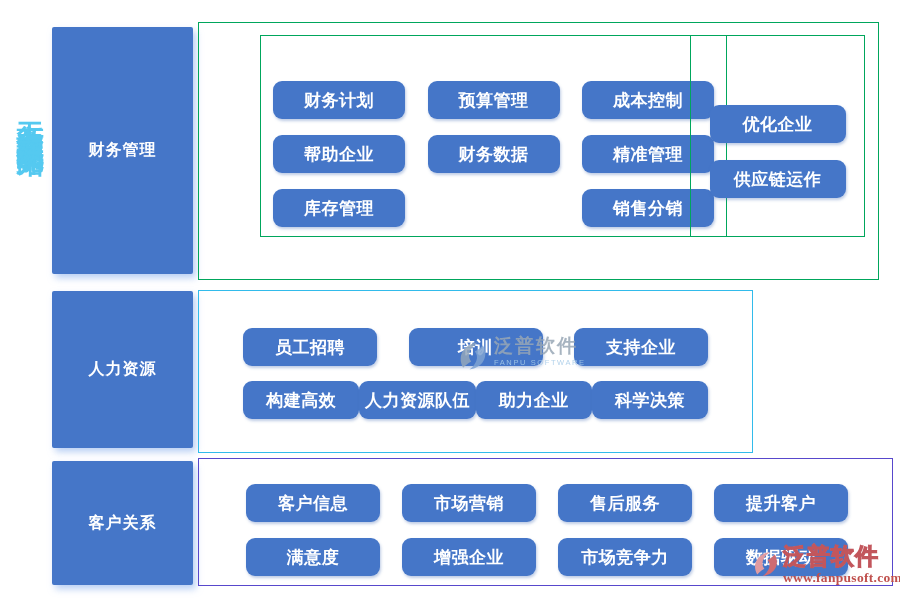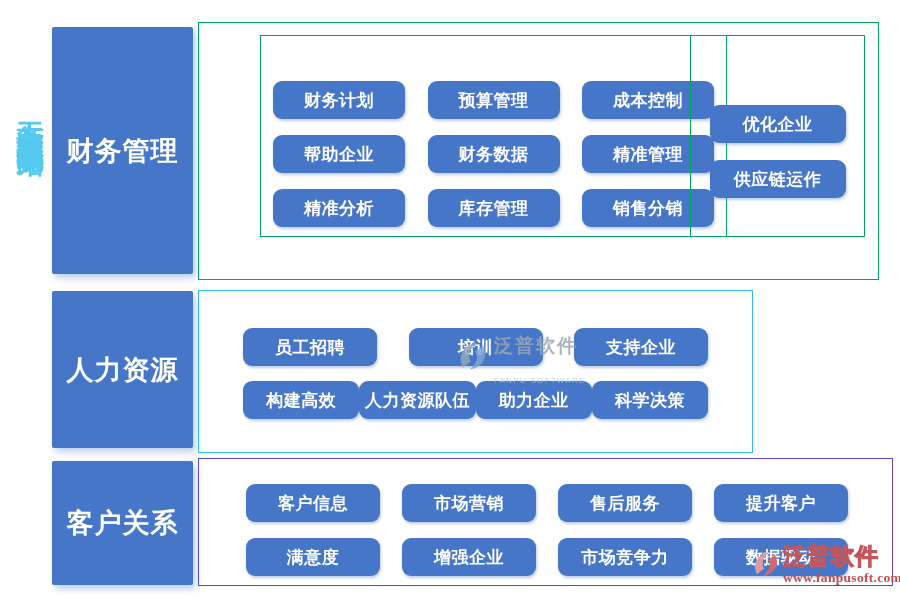--- a/index.html
+++ b/index.html
@@ -10,21 +10,21 @@
   
   .v-title{
     position:absolute;left:16px;top:100px;height:440px;
     writing-mode:vertical-rl;text-orientation:upright;
     color:#55C9F0;font-size:27px;font-weight:700;letter-spacing:2px;line-height:1.05;
   }
 
   
   .sec-header{
     position:absolute;left:52px;width:141px;background:#4576C8;
-    color:#fff;font-size:27px;font-weight:700;letter-spacing:1px;
+    color:#fff;font-size:16px;font-weight:700;letter-spacing:1px;
     display:flex;align-items:center;justify-content:center;
     border-radius:2px;box-shadow:3px 4px 7px rgba(130,170,235,.55);font-family:Liberation Serif, serif;
   }
   .sec-header.s1{top:27px;height:247px;}
   .sec-header.s2{top:291px;height:157px;}
   .sec-header.s3{top:461px;height:124px;}
 
   
   .bbox{position:absolute;background:transparent;box-sizing:border-box;}
   .g-outer{left:198px;top:22px;width:681px;height:258px;border:1.5px solid #00A65C;}
@@ -48,21 +48,21 @@
   }
   .c-box .chip,.p-box .chip{width:134px;}
   .g-innerB .chip{width:136px;}
 
   
   .wm-center{position:absolute;left:455px;top:336px;display:flex;align-items:flex-start;
              opacity:.85;z-index:6;pointer-events:none;}
   .wm-center .logo{width:36px;height:36px;margin-top:2px;}
   .wm-center .txt{display:flex;flex-direction:column;margin-left:3px;}
   .wm-center .brand{color:#98A7B6;font-size:19px;font-weight:700;letter-spacing:2px;line-height:1.1;}
-  .wm-center .sub{color:#A6CBE8;font-size:7.5px;letter-spacing:1.6px;margin-top:19px;
+  .wm-center .sub{color:#A6CBE8;font-size:7.5px;letter-spacing:1.6px;margin-top:1px;
                   font-family:"Liberation Sans",sans-serif;}
 
   .wm-corner{position:absolute;left:750px;top:545px;display:flex;align-items:flex-start;
              z-index:6;pointer-events:none;}
   .wm-corner .logo{width:32px;height:32px;margin-top:3px;}
   .wm-corner .txt{display:flex;flex-direction:column;margin-left:1px;}
   .wm-corner .brand{font-size:23px;font-weight:700;letter-spacing:1px;line-height:1;
                     color:#F4CACD;-webkit-text-stroke:1.1px #C2565C;}
   .wm-corner .url{color:#C0504D;font-size:13.5px;font-weight:700;letter-spacing:.3px;margin-top:2px;}
 </style>
@@ -84,21 +84,20 @@
       <div class="chip">财务计划</div>
       <div class="chip">预算管理</div>
       <div class="chip">成本控制</div>
     </div>
     <div class="chip-row">
       <div class="chip">帮助企业</div>
       <div class="chip">财务数据</div>
       <div class="chip">精准管理</div>
     </div>
     <div class="chip-row">
-      <div class="chip">精准分析</div>
       <div class="chip">库存管理</div>
       <div class="chip">销售分销</div>
     </div>
   </div>
 
   <div class="bbox g-innerB">
     <div class="chip">优化企业</div>
     <div class="chip">供应链运作</div>
   </div>
 

